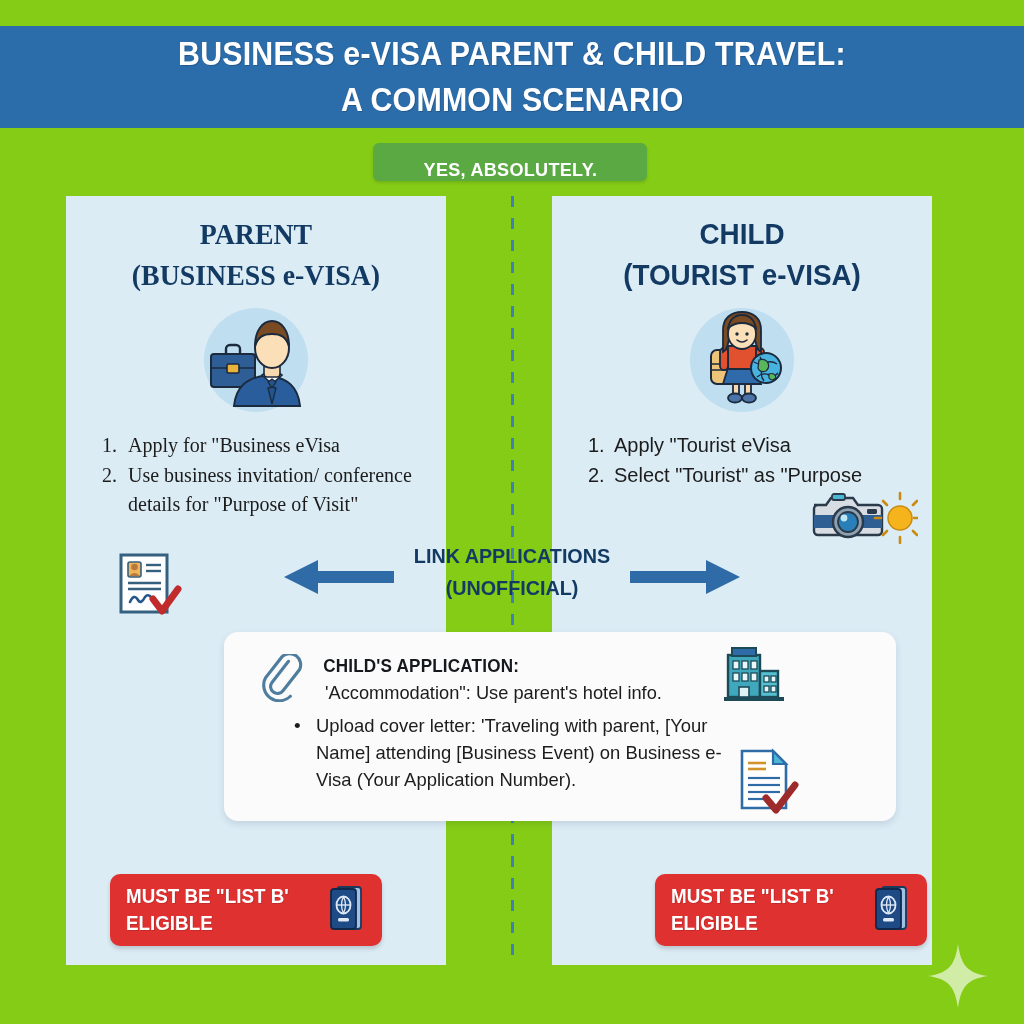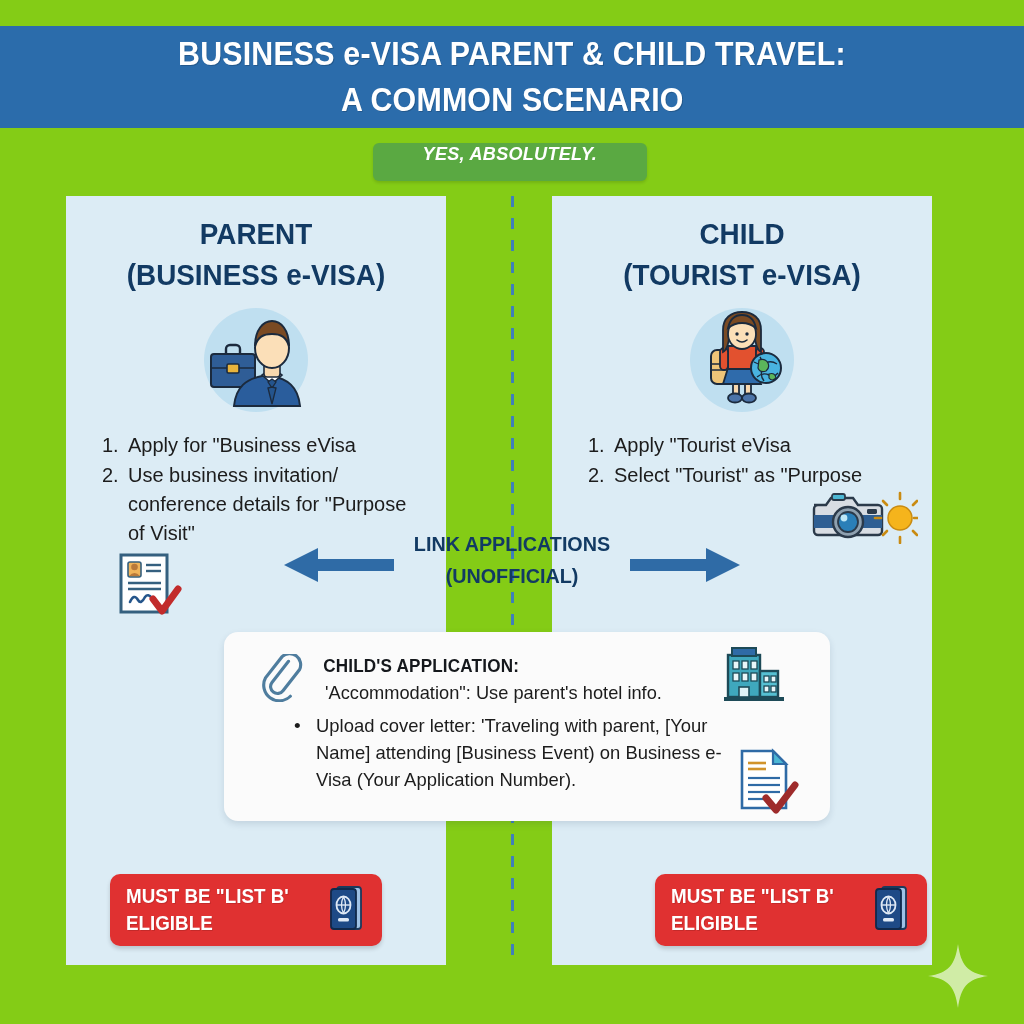--- a/index.html
+++ b/index.html
@@ -43,43 +43,42 @@
   }
 
   
   #yes-badge {
     position: absolute;
     left: 373px; top: 143px;
     width: 274px; height: 38px;
     background: #5aa942;
     border-radius: 6px;
     display: flex;
-    align-items: flex-start;
+    align-items: flex-end;
     justify-content: center;
     box-shadow: 0 2px 3px rgba(0,0,0,0.12);
-    font-style: italic;
   }
   #yes-badge span {
     color: #ffffff;
     font-weight: 700;
     font-size: 19px;
     letter-spacing: 0.3px;
     transform: scaleX(0.95);
     white-space: nowrap;
   }
 
   
   .panel {
     position: absolute;
     top: 196px;
     width: 380px;
     height: 769px;
     background: #dcecf5;
   }
-  #panel-left  { left: 66px; }
+  #panel-left  { left: 66px; font-family: Liberation Serif, serif; }
   #panel-right { left: 552px; }
 
   .col-title {
     position: absolute;
     left: 0; right: 0;
     top: 18px;
     text-align: center;
     color: #123a63;
     font-weight: 700;
     font-size: 29px;
@@ -120,21 +119,21 @@
     left: 511px; top: 196px;
     width: 3px; height: 769px;
     background-image: linear-gradient(to bottom,
       #3f7fba 0, #3f7fba 11px, transparent 11px, transparent 22px);
     background-size: 3px 22px;
   }
 
   
   #link-row {
     position: absolute;
-    left: 280px; top: 528px;
+    left: 280px; top: 540px;
     width: 464px; height: 70px;
   }
   #link-text {
     position: absolute;
     left: 118px; top: 0;
     width: 228px;
     text-align: center;
     color: #123a63;
     font-weight: 700;
     font-size: 21px;
@@ -142,21 +141,21 @@
     transform: scaleX(0.94);
   }
   .arrow { position: absolute; top: 20px; }
   #arrow-left  { left: 4px; }
   #arrow-right { right: 4px; }
 
   
   #callout {
     position: absolute;
     left: 224px; top: 632px;
-    width: 606px; height: 189px;
+    width: 672px; height: 189px;
     background: #fbfbfb;
     border-radius: 14px;
     box-shadow: 0 3px 7px rgba(20,50,80,0.13);
     padding-left: 41px;
   }
   #callout-head {
     position: absolute;
     left: 94px; top: 24px;
     font-weight: 700;
     font-size: 18px;

